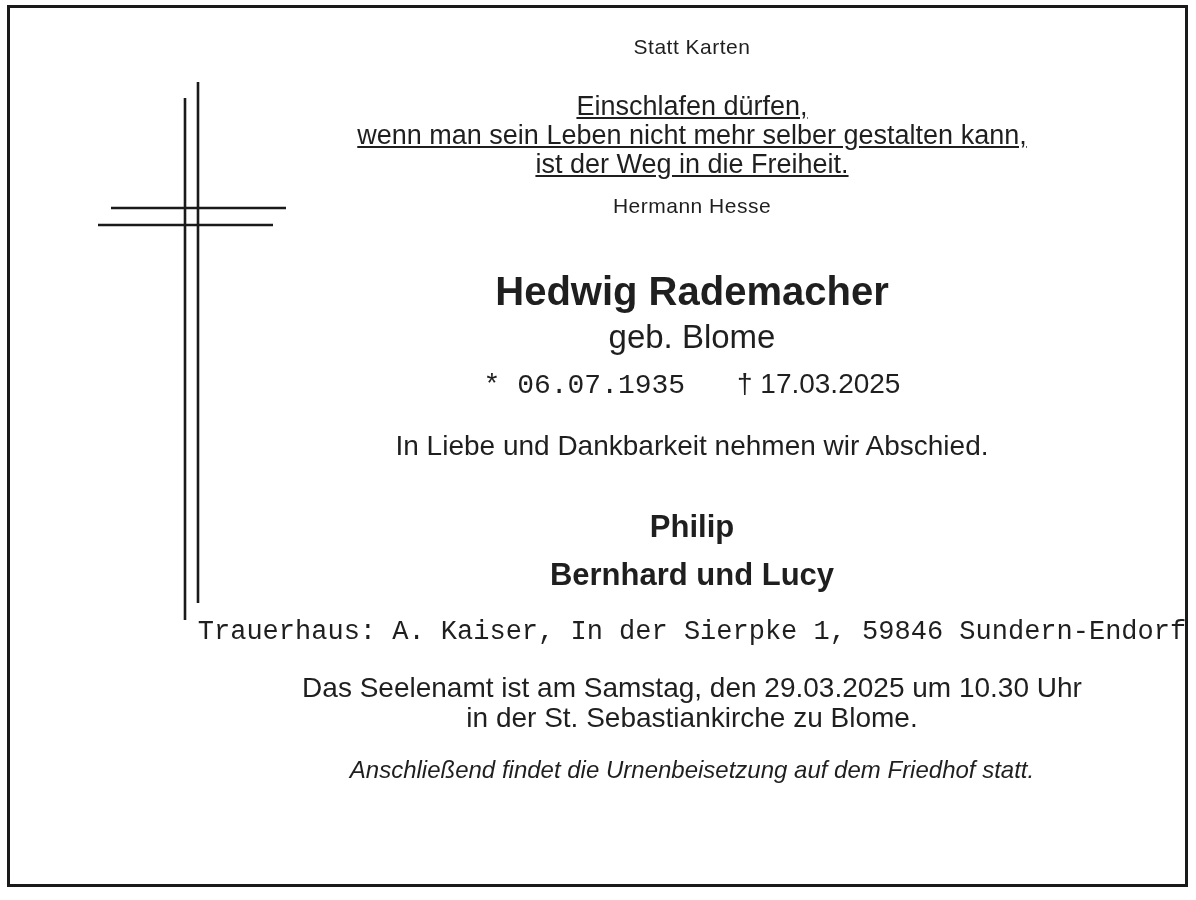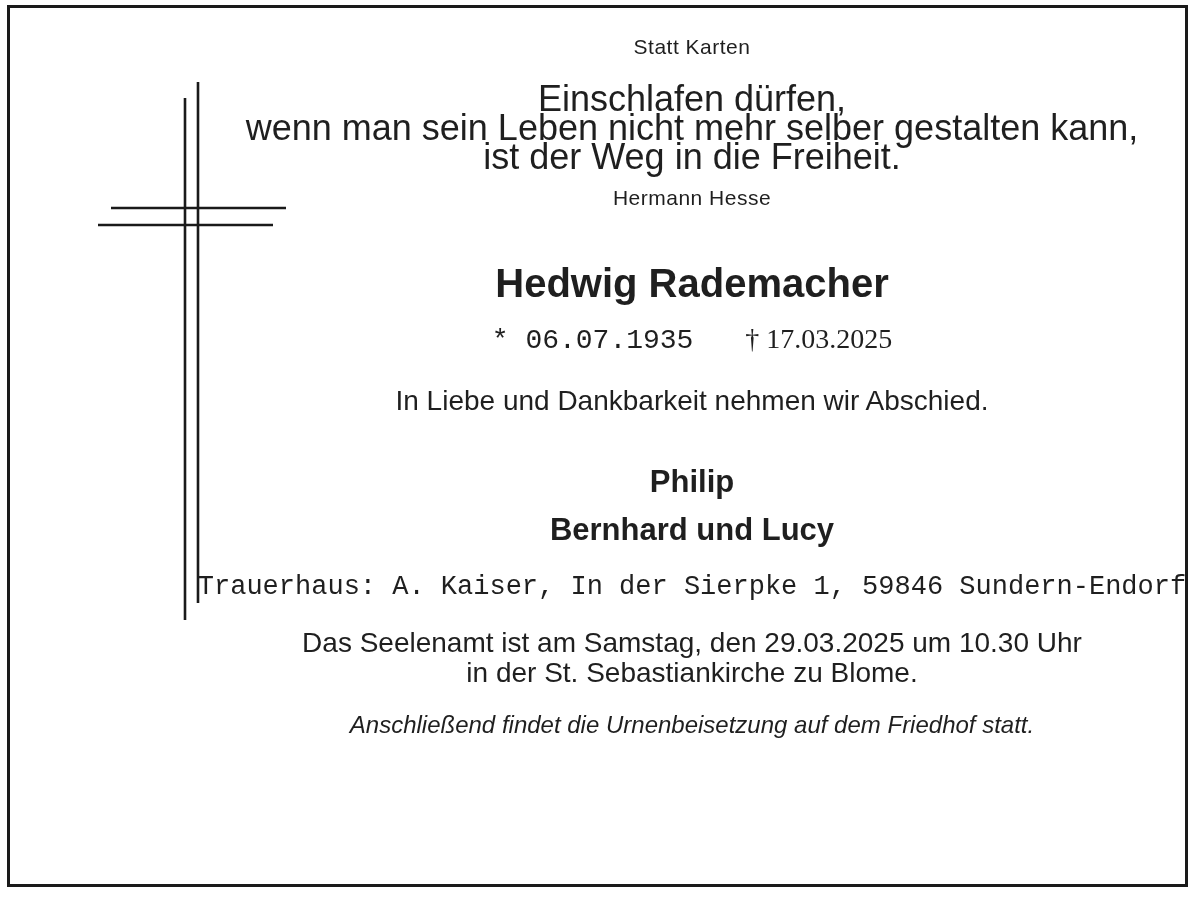--- a/index.html
+++ b/index.html
@@ -37,23 +37,24 @@
     top: 0;
     text-align: center;
   }
   .preamble {
     margin-top: 36px;
     font-size: 21px;
     line-height: 22px;
     letter-spacing: 0.5px;
   }
   .quote {
-    margin-top: 26px;
-    font-size: 36px;
+    margin-top: 34px;
+    font-size: 27px;
     line-height: 29px;
+    text-decoration: underline;
   }
   .attribution {
     margin-top: 16px;
     font-size: 21px;
     line-height: 22px;
     letter-spacing: 0.5px;
   }
   .deceased-name {
     margin-top: 48px;
     font-size: 40px;
@@ -64,21 +65,21 @@
     margin-top: 3px;
     font-size: 33px;
     line-height: 34px;
   }
   .dates {
     margin-top: 15px;
     font-size: 28px;
     line-height: 30px;
   }
   .dates .birth { margin-right: 22px; font-family: Liberation Mono, monospace; }
-  .dates .death { margin-left: 22px; font-family: Liberation Serif, serif; }
+  .dates .death { margin-left: 22px; }
   .farewell {
     margin-top: 30px;
     font-size: 28px;
     line-height: 30px;
   }
   .mourners {
     margin-top: 42px;
     font-size: 31px;
     line-height: 48px;
     font-weight: bold;
@@ -125,20 +126,21 @@
   <div class="quote">
     <div>Einschlafen dürfen,</div>
     <div>wenn man sein Leben nicht mehr selber gestalten kann,</div>
     <div>ist der Weg in die Freiheit.</div>
   </div>
 
   <div class="attribution">Hermann Hesse</div>
 
   <div class="deceased-name">Hedwig Rademacher</div>
 
+  <div class="maiden-name">geb. Blome</div>
 
   <div class="dates">
     <span class="birth">* 06.07.1935</span>
     <span class="death">† 17.03.2025</span>
   </div>
 
   <div class="farewell">In Liebe und Dankbarkeit nehmen wir Abschied.</div>
 
   <div class="mourners">
     <div>Philip</div>

